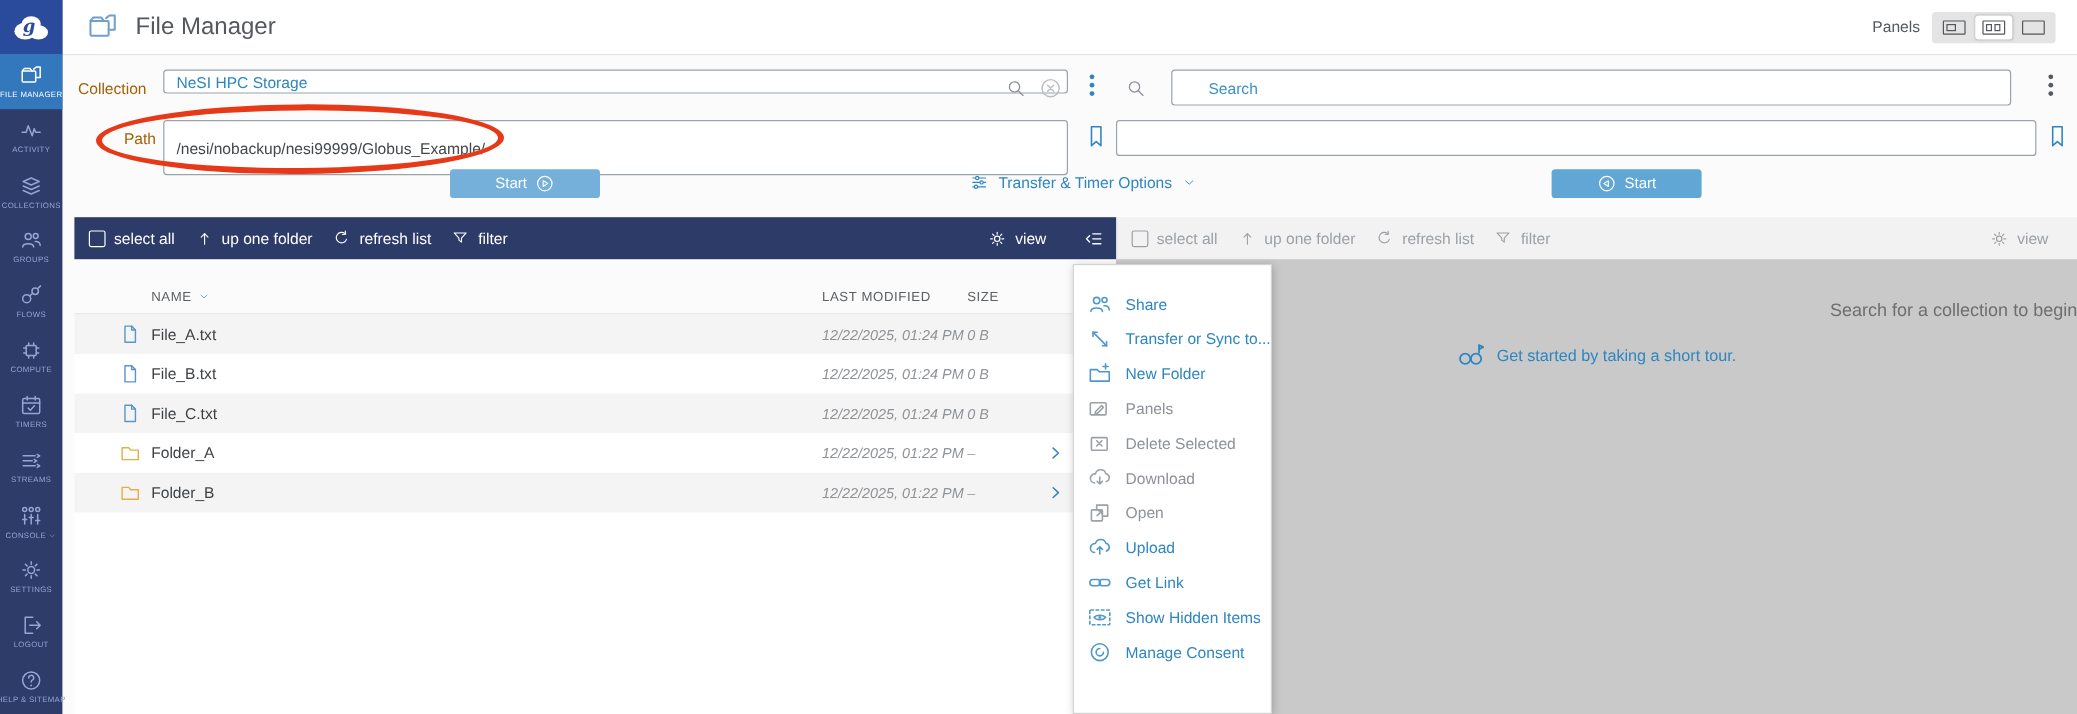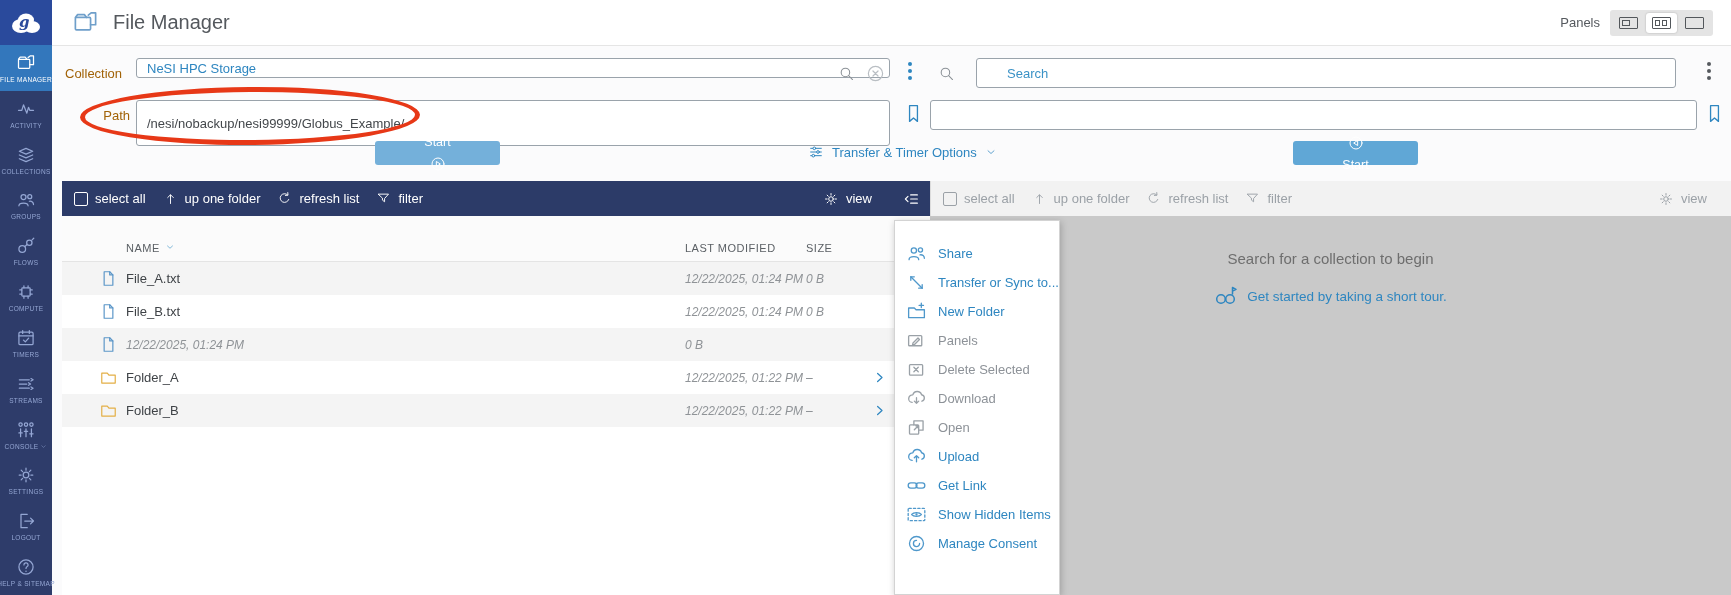--- a/index.html
+++ b/index.html
@@ -28,21 +28,21 @@
   
   .flabel{position:absolute;font-size:13px;color:#a16207;}
   .tfield{position:absolute;box-sizing:border-box;border:1px solid #9aa3ab;border-radius:3px;background:#fff;font-family:"Liberation Sans",sans-serif;font-size:13px;padding:0 10px;color:#43474b;outline:none;}
   .tfield.blue{color:#2e86c0;}
   .tfield::placeholder{color:#3b92c6;opacity:1;}
   .fielddeco{position:absolute;display:flex;z-index:3;}
   .kebab{display:flex;flex-direction:column;gap:3px;cursor:pointer;}
   .kebab i{width:4px;height:4px;border-radius:50%;background:currentColor;}
   .red-oval{position:absolute;left:80px;top:87px;width:330px;height:48px;border:5px solid #e73817;border-radius:50%;z-index:40;pointer-events:none;transform:rotate(-.4deg);}
   
-  .startbtn{position:absolute;height:24px;border:none;border-radius:3px;color:#fff;font-family:"Liberation Sans",sans-serif;font-size:12.5px;display:flex;align-items:center;justify-content:center;gap:7px;cursor:pointer;flex-direction:column;}
+  .startbtn{position:absolute;height:24px;border:none;border-radius:3px;color:#fff;font-family:"Liberation Sans",sans-serif;font-size:12.5px;display:flex;align-items:center;justify-content:center;gap:7px;cursor:pointer;}
   .startbtn.left{left:375px;top:141px;width:125px;background:#74b0da;}
   .startbtn.right{left:1293px;top:141px;width:125px;background:#60a7d6;}
   .transfer-opts{position:absolute;left:808px;top:144px;display:flex;align-items:center;gap:8px;color:#2e86c0;font-size:13px;cursor:pointer;}
   
   .toolbar{position:absolute;top:181px;height:35px;display:flex;align-items:center;font-size:13px;box-sizing:border-box;}
   .toolbar.dark{left:62px;width:868px;background:#2c3b68;color:#fff;padding:0 10px 0 12px;z-index:6;}
   .toolbar.light{left:930px;width:801px;background:#f2f2f2;color:#9ba1a7;padding:0 24px 0 12px;border-left:1px solid #dcdcdc;}
   .tgroup{display:flex;align-items:center;gap:7px;margin-right:17px;cursor:pointer;white-space:nowrap;}
   .tgroup.pushed{margin-left:auto;margin-right:0;}
   .cbx{width:14px;height:14px;border:1.5px solid currentColor;border-radius:2px;display:inline-block;box-sizing:border-box;}
@@ -62,21 +62,21 @@
   .fchev{color:#2e86c0;padding-left:2px;display:flex;}
   .file-ic{color:#5b96c8;}
   .folder-ic{color:#e3af45;}
   
   .ctx-menu{position:absolute;left:894px;top:220px;width:166px;bottom:0;background:#fff;border:1px solid #d3d3d3;box-shadow:1px 2px 7px rgba(0,0,0,.22);z-index:20;box-sizing:border-box;padding-top:18px;}
   .menu-item{height:29px;display:flex;align-items:center;gap:11px;padding-left:11px;font-size:13px;color:#2e86c0;cursor:pointer;white-space:nowrap;}
   .menu-item .iconslot{color:#4f98cb;display:flex;flex:0 0 21px;justify-content:center;}
   .menu-item.disabled{color:#8d9298;}
   .menu-item.disabled .iconslot{color:#9aa1a7;}
   
-  .gray-area{position:absolute;left:930px;top:216px;right:0;bottom:0;background:#c9c9c9;z-index:0;text-align:center;}
+  .gray-area{position:absolute;left:930px;top:216px;right:0;bottom:0;background:#c9c9c9;z-index:0;text-align:right;}
   .empty-msg{margin-top:34px;font-size:15px;color:#6e6e6e;}
   .tour-row{margin-top:17px;display:flex;align-items:center;justify-content:center;gap:9px;color:#2e86c0;font-size:13.5px;cursor:pointer;}
   .tour-row .iconslot{display:flex;}
   .iconslot{display:inline-flex;align-items:center;justify-content:center;}
 </style>
 </head>
 <body>
 
 <div class="stage">
 
@@ -483,20 +483,21 @@
        <span class="fchev"></span>
      </div>
       <div class="frow grid-cols alt">
        <span></span>
        <span class="iconslot file-ic">
           <svg width="19" height="19" viewBox="0 0 24 24" fill="none" stroke="currentColor" stroke-width="1.5" stroke-linecap="round" stroke-linejoin="round">
             <path d="M6.5 3.5h7l4 4v13h-11z"></path>
             <path d="M13.5 3.5v4h4"></path>
           </svg>
         </span>
+       <span class="fname">File_C.txt</span>
        <span class="fmod">12/22/2025, 01:24 PM</span>
        <span class="fsize">0 B</span>
        <span class="fchev"></span>
      </div>
       <div class="frow grid-cols">
        <span></span>
        <span class="iconslot folder-ic">
           <svg width="19" height="19" viewBox="0 0 24 24" fill="none" stroke="currentColor" stroke-width="1.5" stroke-linecap="round" stroke-linejoin="round">
             <path d="M3.5 19V6.5h7l2 2.5h8V19z"></path>
           </svg>

